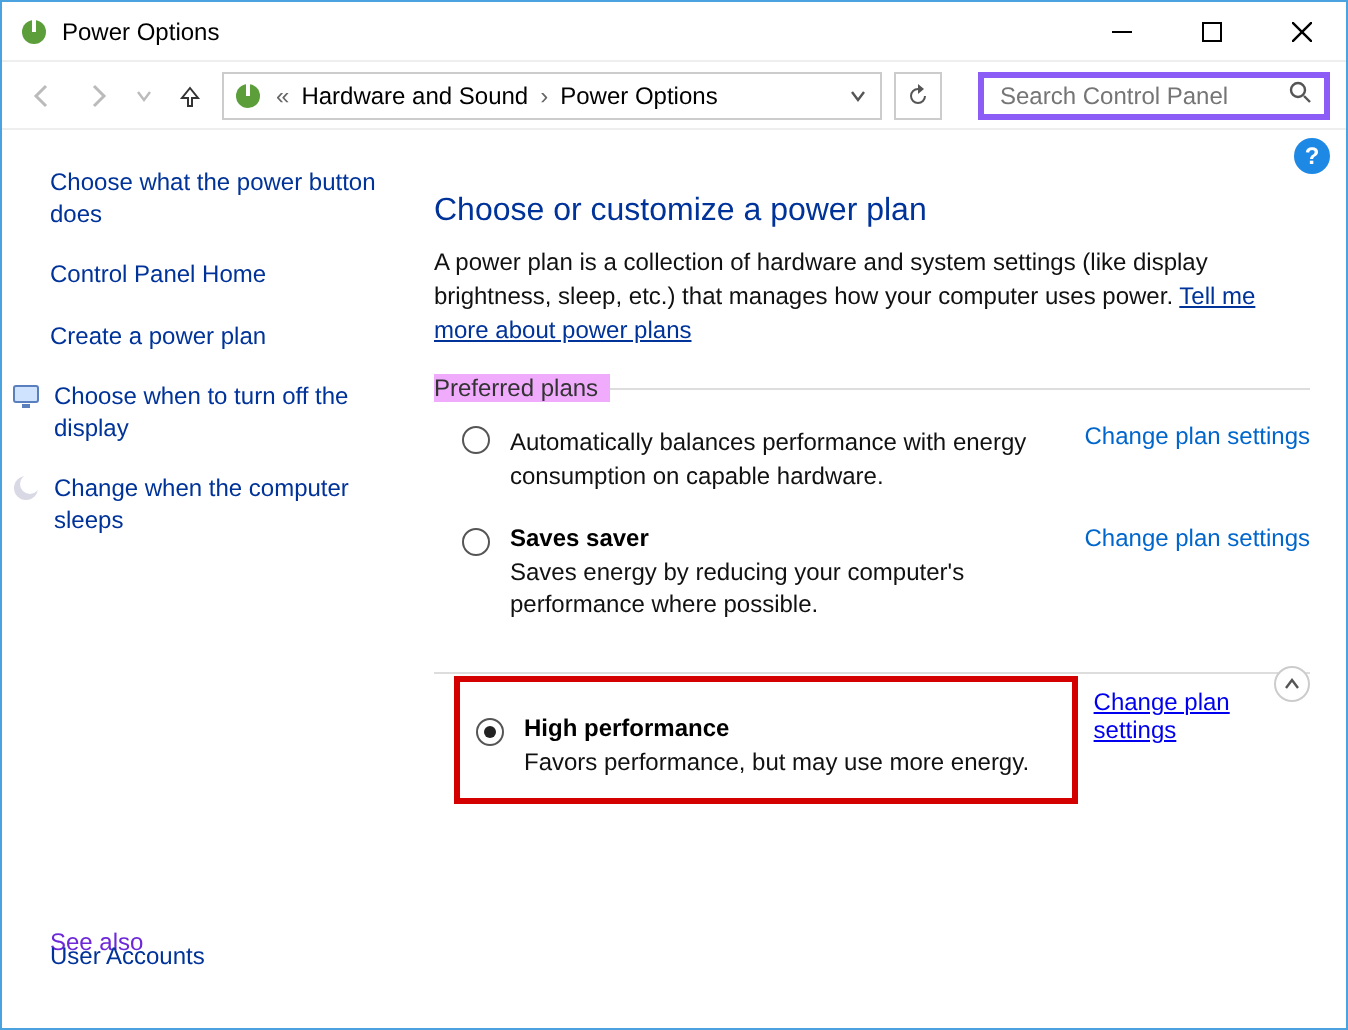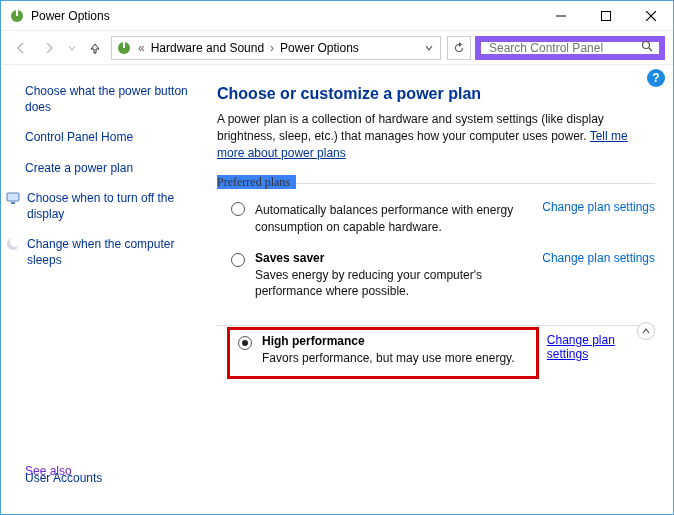--- a/index.html
+++ b/index.html
@@ -55,23 +55,23 @@
   .addrseg { white-space: nowrap; }
   .addrsep { color: #666; padding: 0 2px; }
   .addrdrop { margin-left: auto; color: #555; width:14px; text-align:center;}
   .refreshbtn {
     width: 24px; height: 24px; border: 1px solid #ccc;
     display: flex; align-items: center; justify-content: center;
     margin-left: 2px;
   }
   .searchbox {
     flex: 1;
-    border: 6px solid #8b5cf6;
+    border: 3px solid #8b5cf6;
     height: 24px;
-    margin-left: 0;
+    margin-left: 14px;
     display: flex; align-items: center;
     padding: 0 6px;
     color: #888;
     position: relative;
   }
   .searchbox input {
     border: none; outline: none; width: 100%; font-size: 12px;
     color: #333; background: transparent;
   }
   .searchbox .sicon { color: #555; }
@@ -109,44 +109,44 @@
   }
   .helpicon {
     position: absolute; right: 8px; top: 4px;
     width: 18px; height: 18px; border-radius: 50%;
     background: #1e88e5; color: #fff;
     display: flex; align-items: center; justify-content: center;
     font-size: 12px; font-weight: bold;
   }
   h2.heading {
     color: #003399;
-    font-weight: 700;
+    font-weight: 400;
     font-size: 16px;
-    margin: 6px 0 8px 0;
+    margin: 18px 0 8px 0;
   }
   .desc { line-height: 1.4; color: #111; }
   .desc a { color: #003399; text-decoration: underline; }
   .group {
     margin-top: 14px;
   }
   .group-label {
     position: relative;
     color: #333;
     margin-bottom: 6px;
   }
   .group-label::after {
     content: "";
     position: absolute;
     left: 0; right: 0; top: 50%;
     border-top: 1px solid #ddd;
     z-index: 0;
   }
   .group-label span {
     position: relative; z-index: 1;
-    background: #3b82f6; padding-right: 6px; font-family: Liberation Serif, serif;
+    background: #f0abfc; padding-right: 6px;
   }
   .group-label .expandbtn {
     position: absolute; right: 0; top: -3px;
     width: 18px; height: 18px; border: 1px solid #ccc; border-radius: 50%;
     background: #fff; z-index: 2;
     display: flex; align-items: center; justify-content: center;
     font-size: 10px; color: #555;
   }
   .plan {
     display: flex;
@@ -167,21 +167,21 @@
   }
   .plan .planbody { flex: 1; }
   .plan .planname { font-weight: bold; }
   .plan .plandesc { margin-top: 2px; line-height: 1.35; color: #111; }
   .plan .change {
     color: #0066cc; text-decoration: none;
     white-space: nowrap;
   }
   .highlight {
     border: 3px solid #d40000;
-    padding: 4px 8px 10px 8px;
+    padding: 16px 8px 10px 8px;
     margin-left: 10px; margin-top: 2px;
     width: 324px;
   }
   .highlightrow {
     display: flex;
     align-items: flex-start;
     gap: 8px;
   }
   .iconglyph { width: 16px; height: 16px; display:inline-block;}
 </style>

